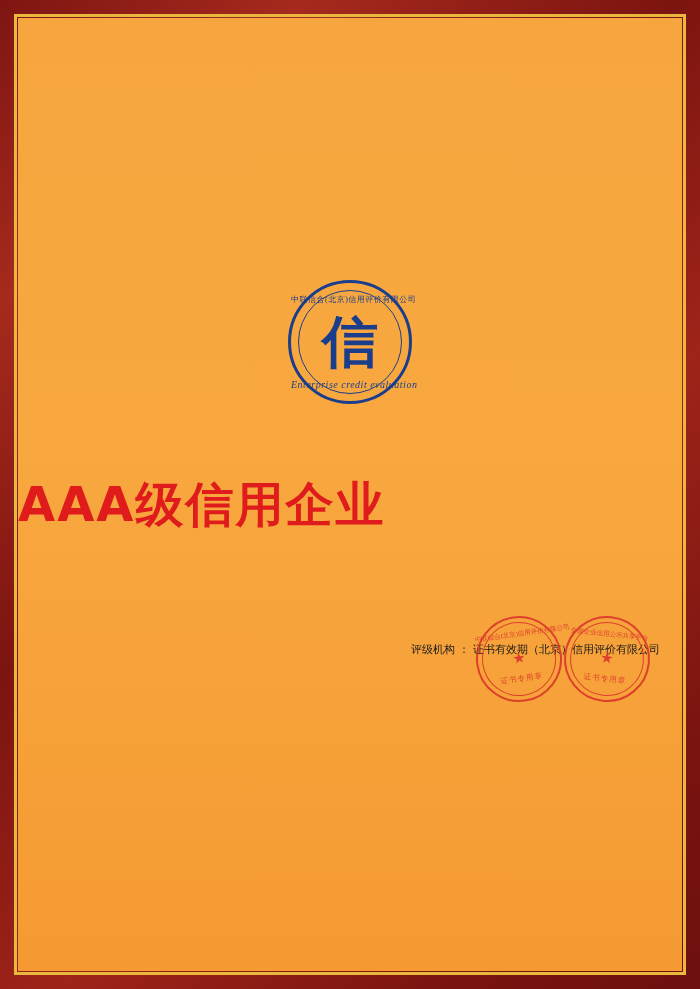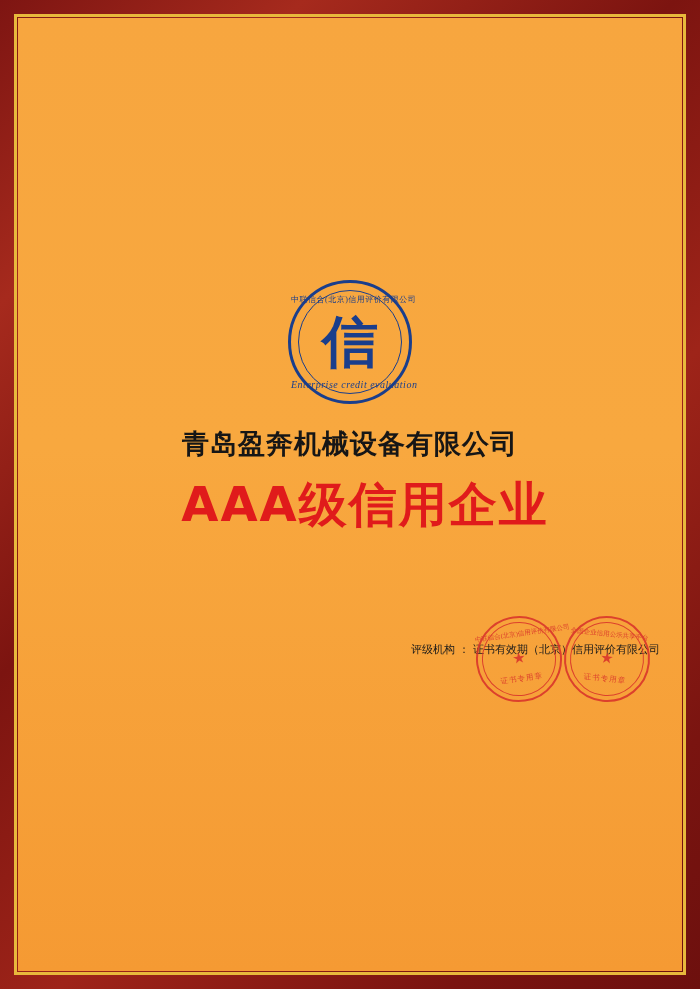--- a/index.html
+++ b/index.html
@@ -106,27 +106,25 @@
     font-weight: bold;
     color: #161616;
     letter-spacing: 1px;
     font-family: "DejaVu Sans", "Liberation Sans", sans-serif;
   }
   .grade-title {
     position: absolute;
     top: 455px;
     left: 0;
     width: 100%;
-    text-align: center;
     font-size: 48px;
     font-weight: bold;
     color: #e01b1b;
     letter-spacing: 2px;
     font-family: "DejaVu Sans", "Liberation Sans", sans-serif;
-    margin-left: 15px;
   }
 
   
   .details {
     position: absolute;
     left: 48px;
     top: 575px;
     width: 420px;
   }
   .detail-line {
@@ -207,21 +205,20 @@
   <div class="inner-panel">
 
     <div class="logo-wrap">
       <div class="logo">
         <div class="logo-arc-top">中联信合(北京)信用评价有限公司</div>
         <div class="logo-char">信</div>
         <div class="logo-arc-bottom">Enterprise credit evaluation</div>
       </div>
     </div>
 
-    <div class="company-name">青岛盈奔机械设备有限公司</div>
     <div class="grade-title">AAA级信用企业</div>
 
 
     <div class="org-block">
       <div>评级机构 ： 证书有效期（北京）信用评价有限公司</div>
     </div>
 
     <div class="stamp stamp-1">
       <div class="stamp-arc">中联信合(北京)信用评价有限公司</div>
       <div class="stamp-star">★</div>

